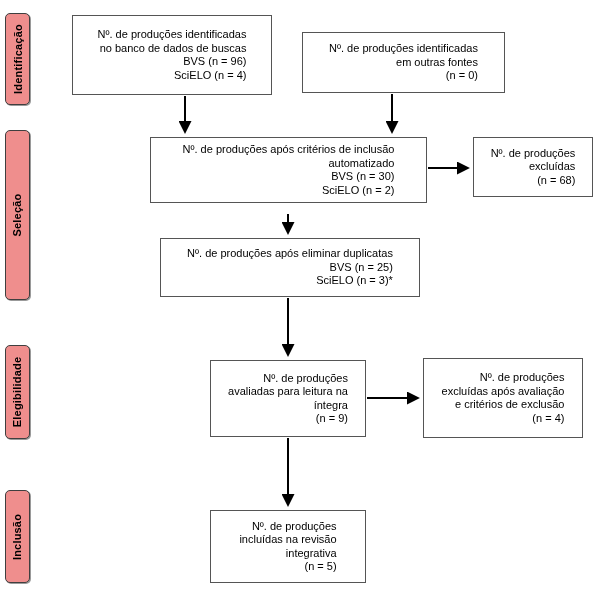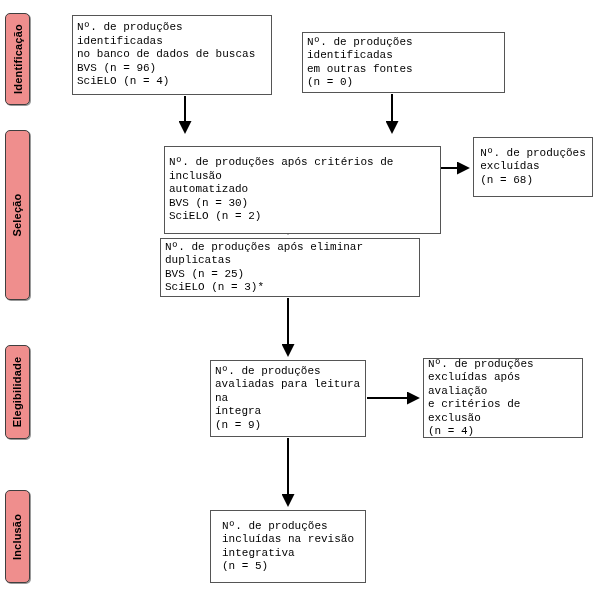--- a/index.html
+++ b/index.html
@@ -26,27 +26,26 @@
     font-size:11px;
     color:#000;
     letter-spacing:0.2px;
   }
   .fbox{
     position:absolute;
     background:#ffffff;
     border:1px solid var(--box-border,#555555);
     box-sizing:border-box;
     display:flex;align-items:center;justify-content:center;
-    text-align:left;
+    text-align:right;
     font-size:11px;
     line-height:13.5px;
     color:#000;
     white-space:pre-line;
     padding:2px 4px;
-    font-family:Liberation Mono, monospace;
   }
   svg.connectors{
     position:absolute;left:0;top:0;
     width:602px;height:595px;
     pointer-events:none;
   }
 </style>
 </head>
 <body>
 
@@ -82,21 +81,21 @@
 
   <div class="fbox" style="left:72px;top:15px;width:200px;height:80px;">Nº. de produções identificadas
 no banco de dados de buscas
 BVS (n = 96)
 SciELO (n = 4)</div>
 
   <div class="fbox" style="left:302px;top:32px;width:203px;height:61px;">Nº. de produções identificadas
 em outras fontes
 (n = 0)</div>
 
-  <div class="fbox" style="left:164px;top:137px;width:277px;height:88px;margin-top:9px;">Nº. de produções após critérios de inclusão
+  <div class="fbox" style="left:150px;top:137px;width:277px;height:66px;">Nº. de produções após critérios de inclusão
 automatizado
 BVS (n = 30)
 SciELO (n = 2)</div>
 
   <div class="fbox" style="left:473px;top:137px;width:120px;height:60px;">Nº. de produções
 excluídas
 (n = 68)</div>
 
   <div class="fbox" style="left:160px;top:238px;width:260px;height:59px;">Nº. de produções após eliminar duplicatas
 BVS (n = 25)

